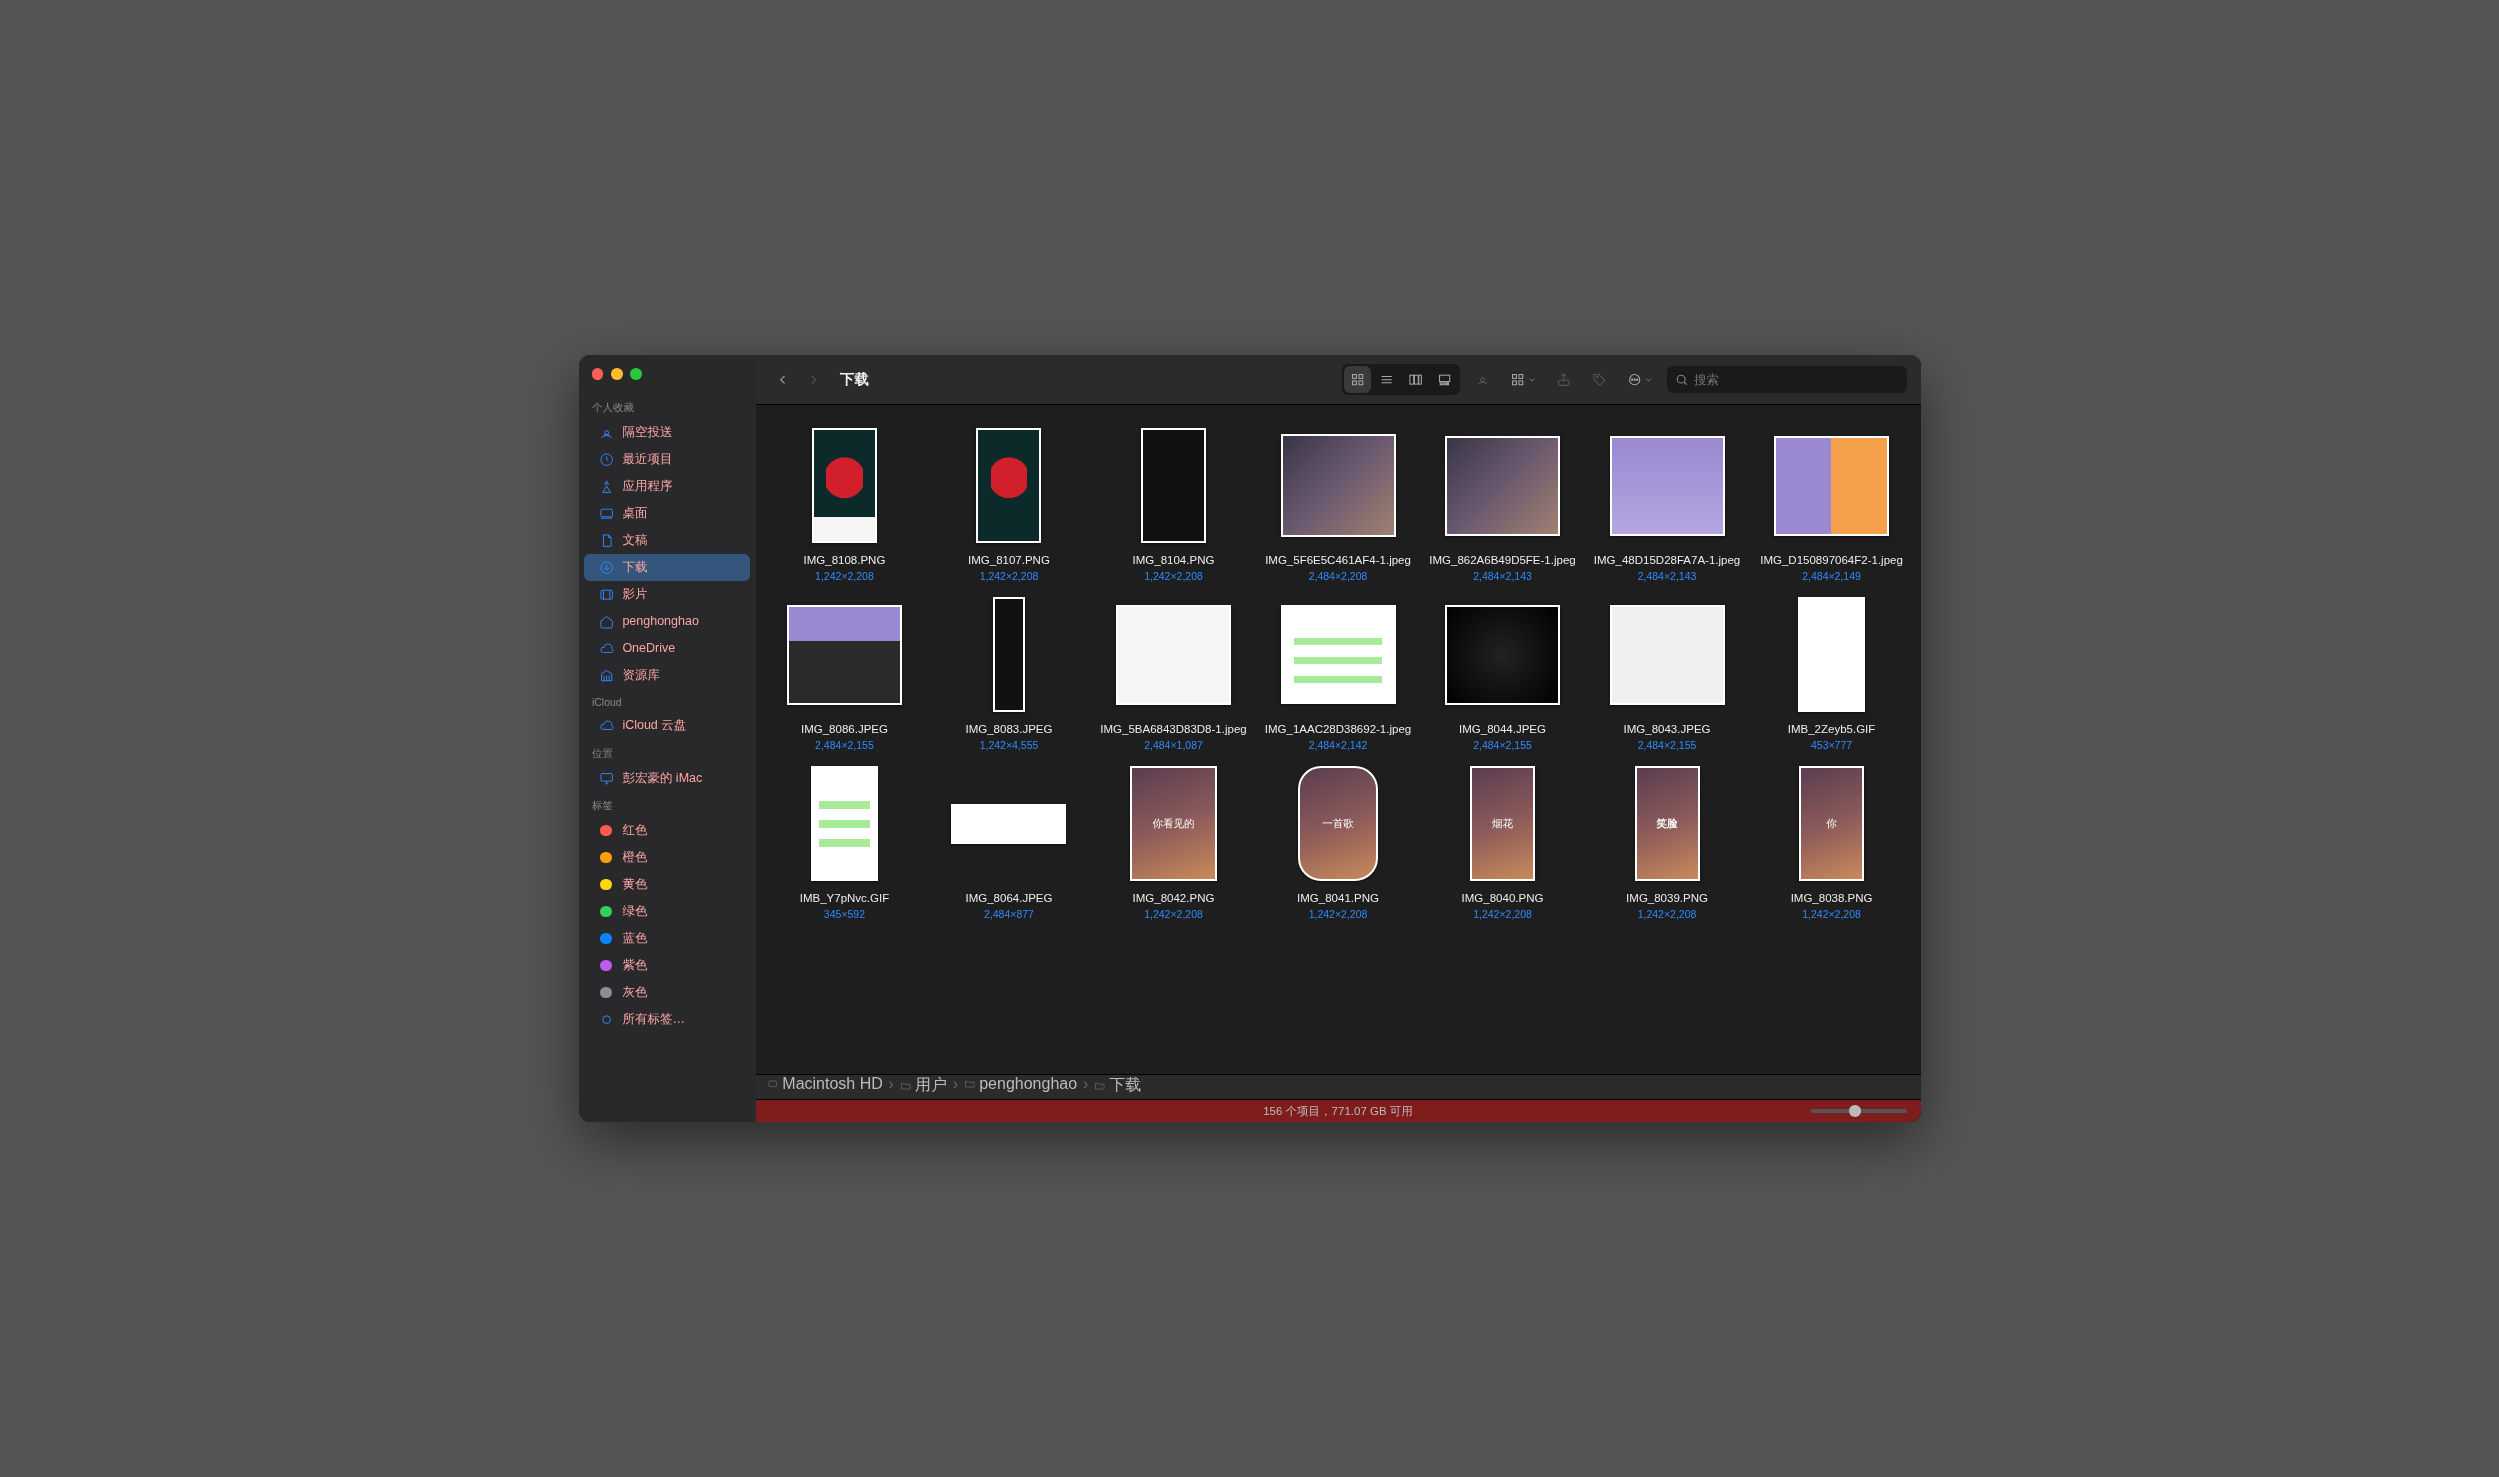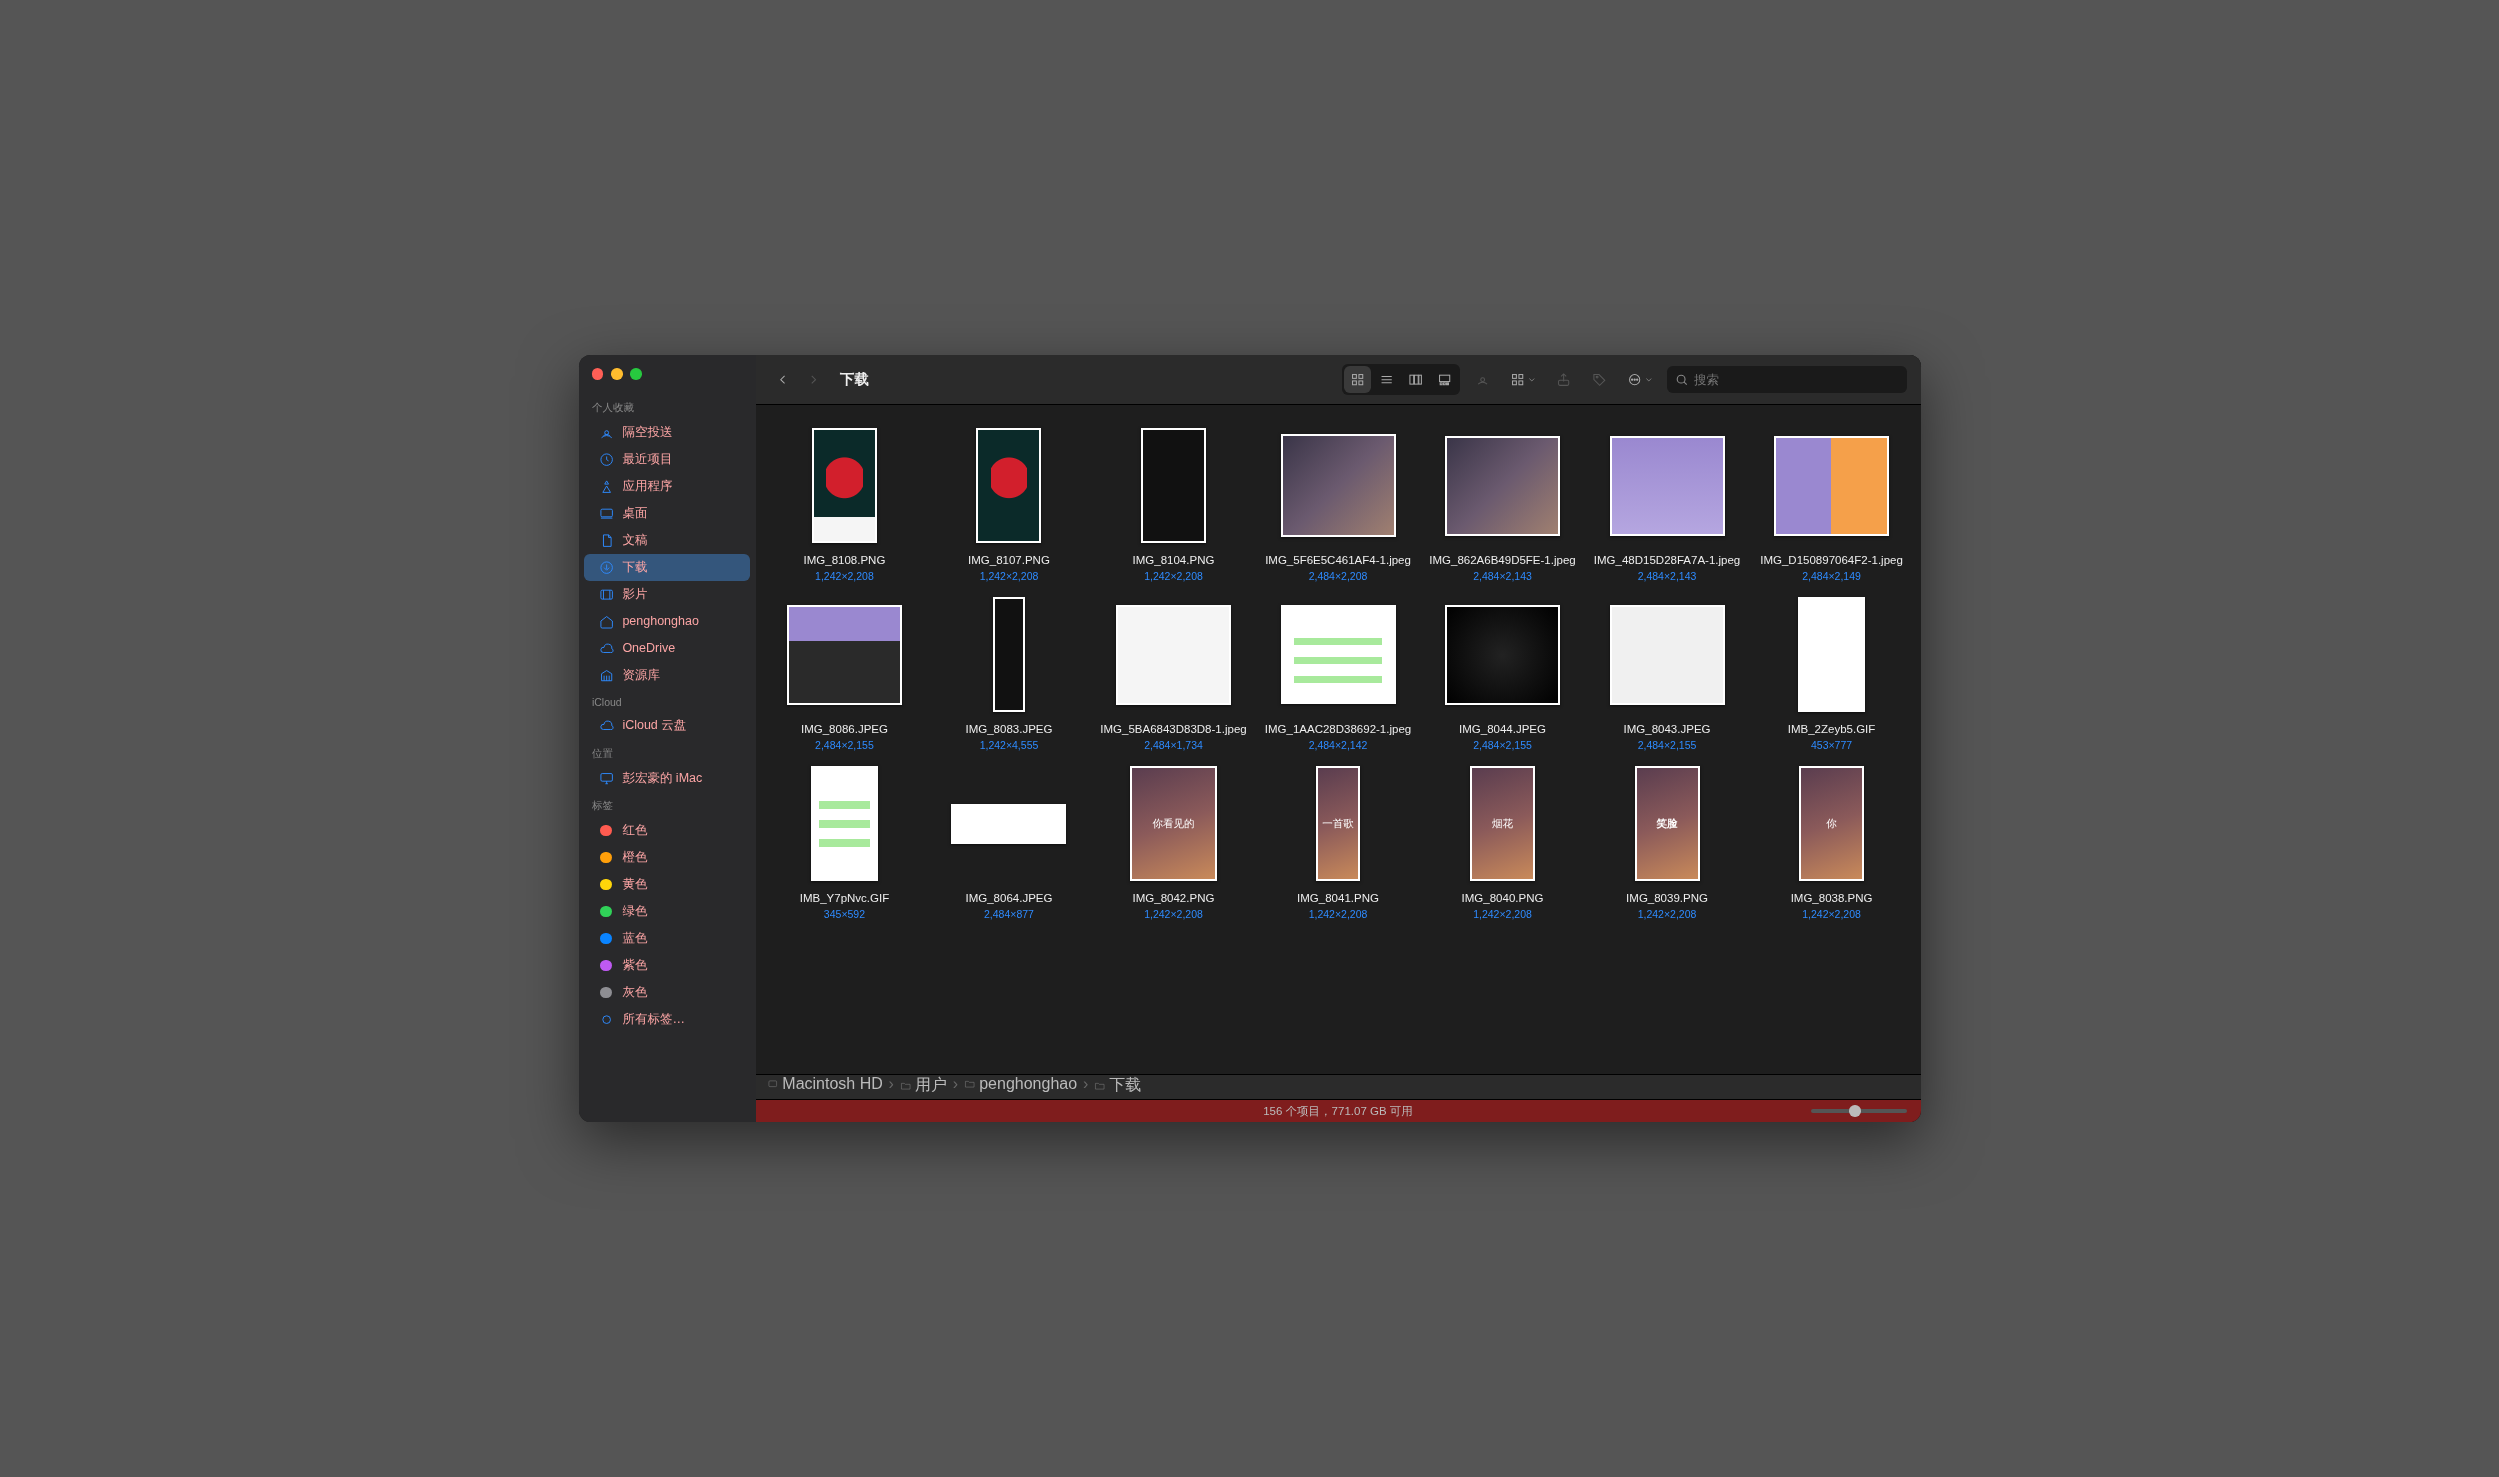--- a/index.html
+++ b/index.html
@@ -535,21 +535,21 @@
                 <div class="thumb-inner art-dark" style="width: 32px; height: 115px;"></div>
               </div>
               <div class="fname">IMG_8083.JPEG</div>
               <div class="dims">1,242×4,555</div>
             </div>
             <div class="cell">
               <div class="thumb">
                 <div class="thumb-inner art-chatlist" style="width: 115px; height: 100px;"></div>
               </div>
               <div class="fname">IMG_5BA6843D83D8-1.jpeg</div>
-              <div class="dims">2,484×1,734</div>
+              <div class="dims">2,484×1,087</div>
             </div>
             <div class="cell">
               <div class="thumb">
                 <div class="thumb-inner art-chat" style="width: 115px; height: 99px;"></div>
               </div>
               <div class="fname">IMG_1AAC28D38692-1.jpeg</div>
               <div class="dims">2,484×2,142</div>
             </div>
             <div class="cell">
               <div class="thumb">
@@ -588,21 +588,21 @@
             </div>
             <div class="cell">
               <div class="thumb">
                 <div class="thumb-inner art-grad" style="width: 87px; height: 115px;">你看见的</div>
               </div>
               <div class="fname">IMG_8042.PNG</div>
               <div class="dims">1,242×2,208</div>
             </div>
             <div class="cell">
               <div class="thumb">
-                <div class="thumb-inner art-grad" style="width: 44px; height: 115px;">一首歌</div>
+                <div class="thumb-inner art-grad" style="width: 80px; height: 115px; border-radius: 23px;">一首歌</div>
               </div>
               <div class="fname">IMG_8041.PNG</div>
               <div class="dims">1,242×2,208</div>
             </div>
             <div class="cell">
               <div class="thumb">
                 <div class="thumb-inner art-grad" style="width: 65px; height: 115px;">烟花</div>
               </div>
               <div class="fname">IMG_8040.PNG</div>
               <div class="dims">1,242×2,208</div>

